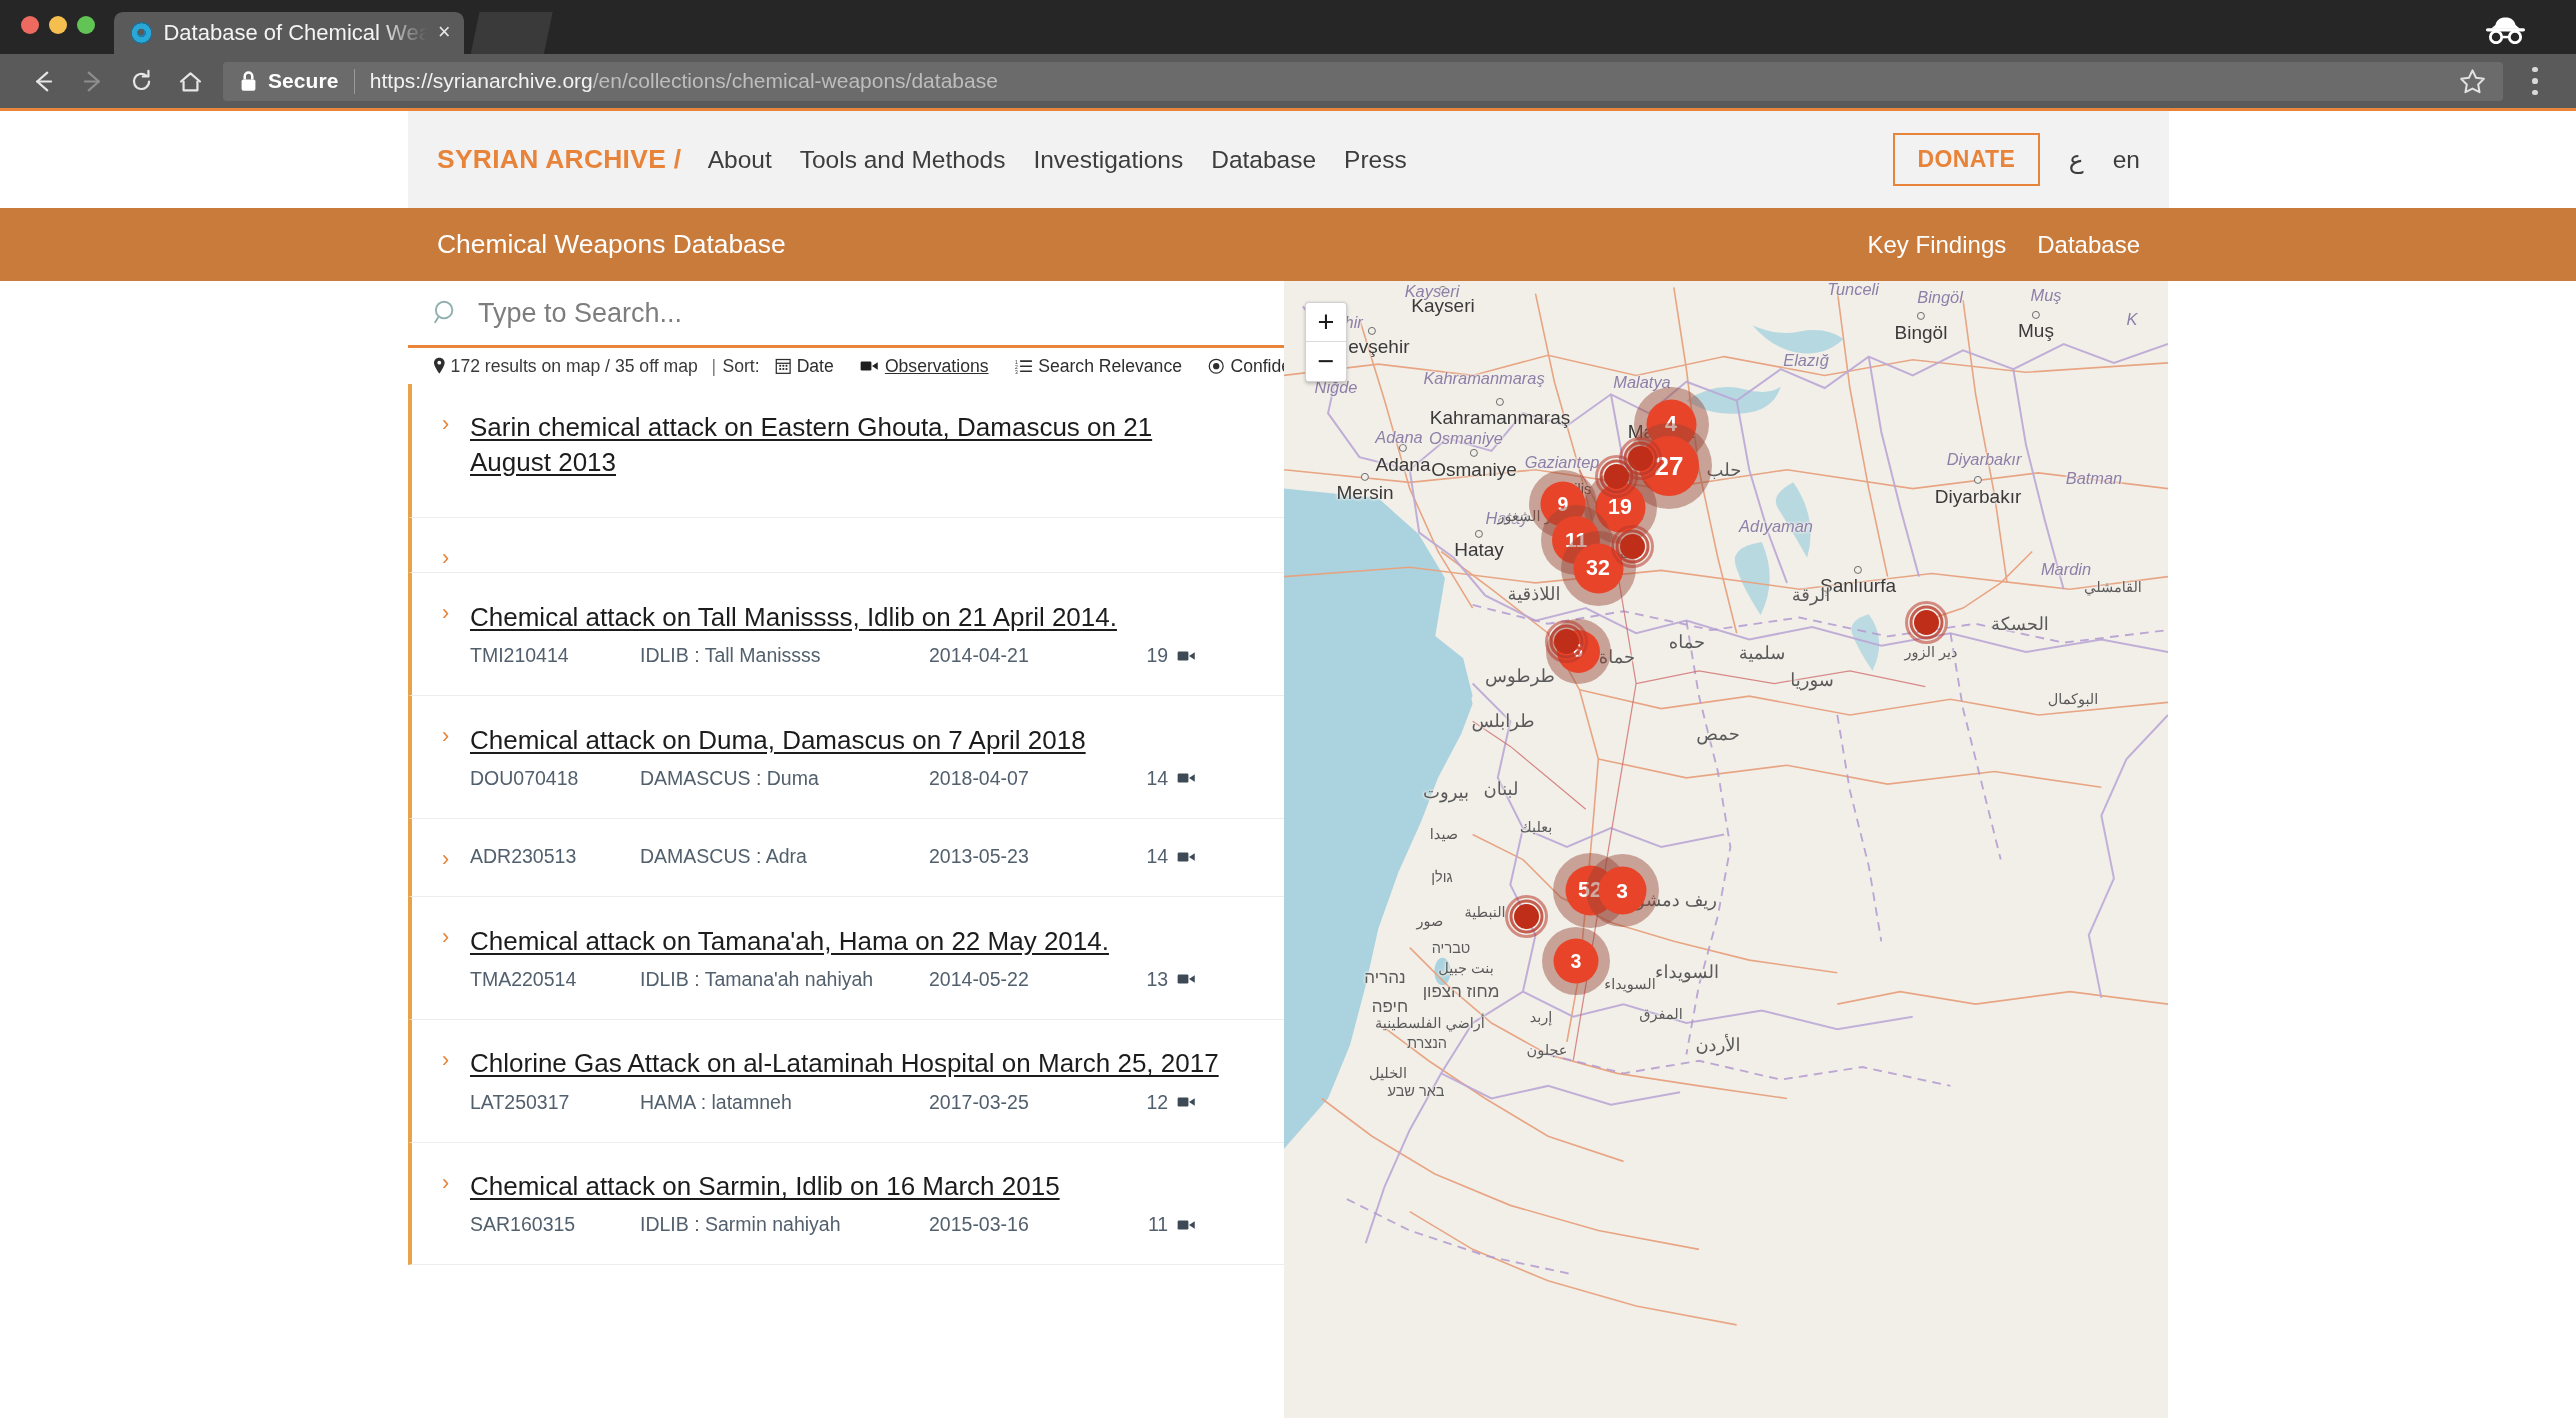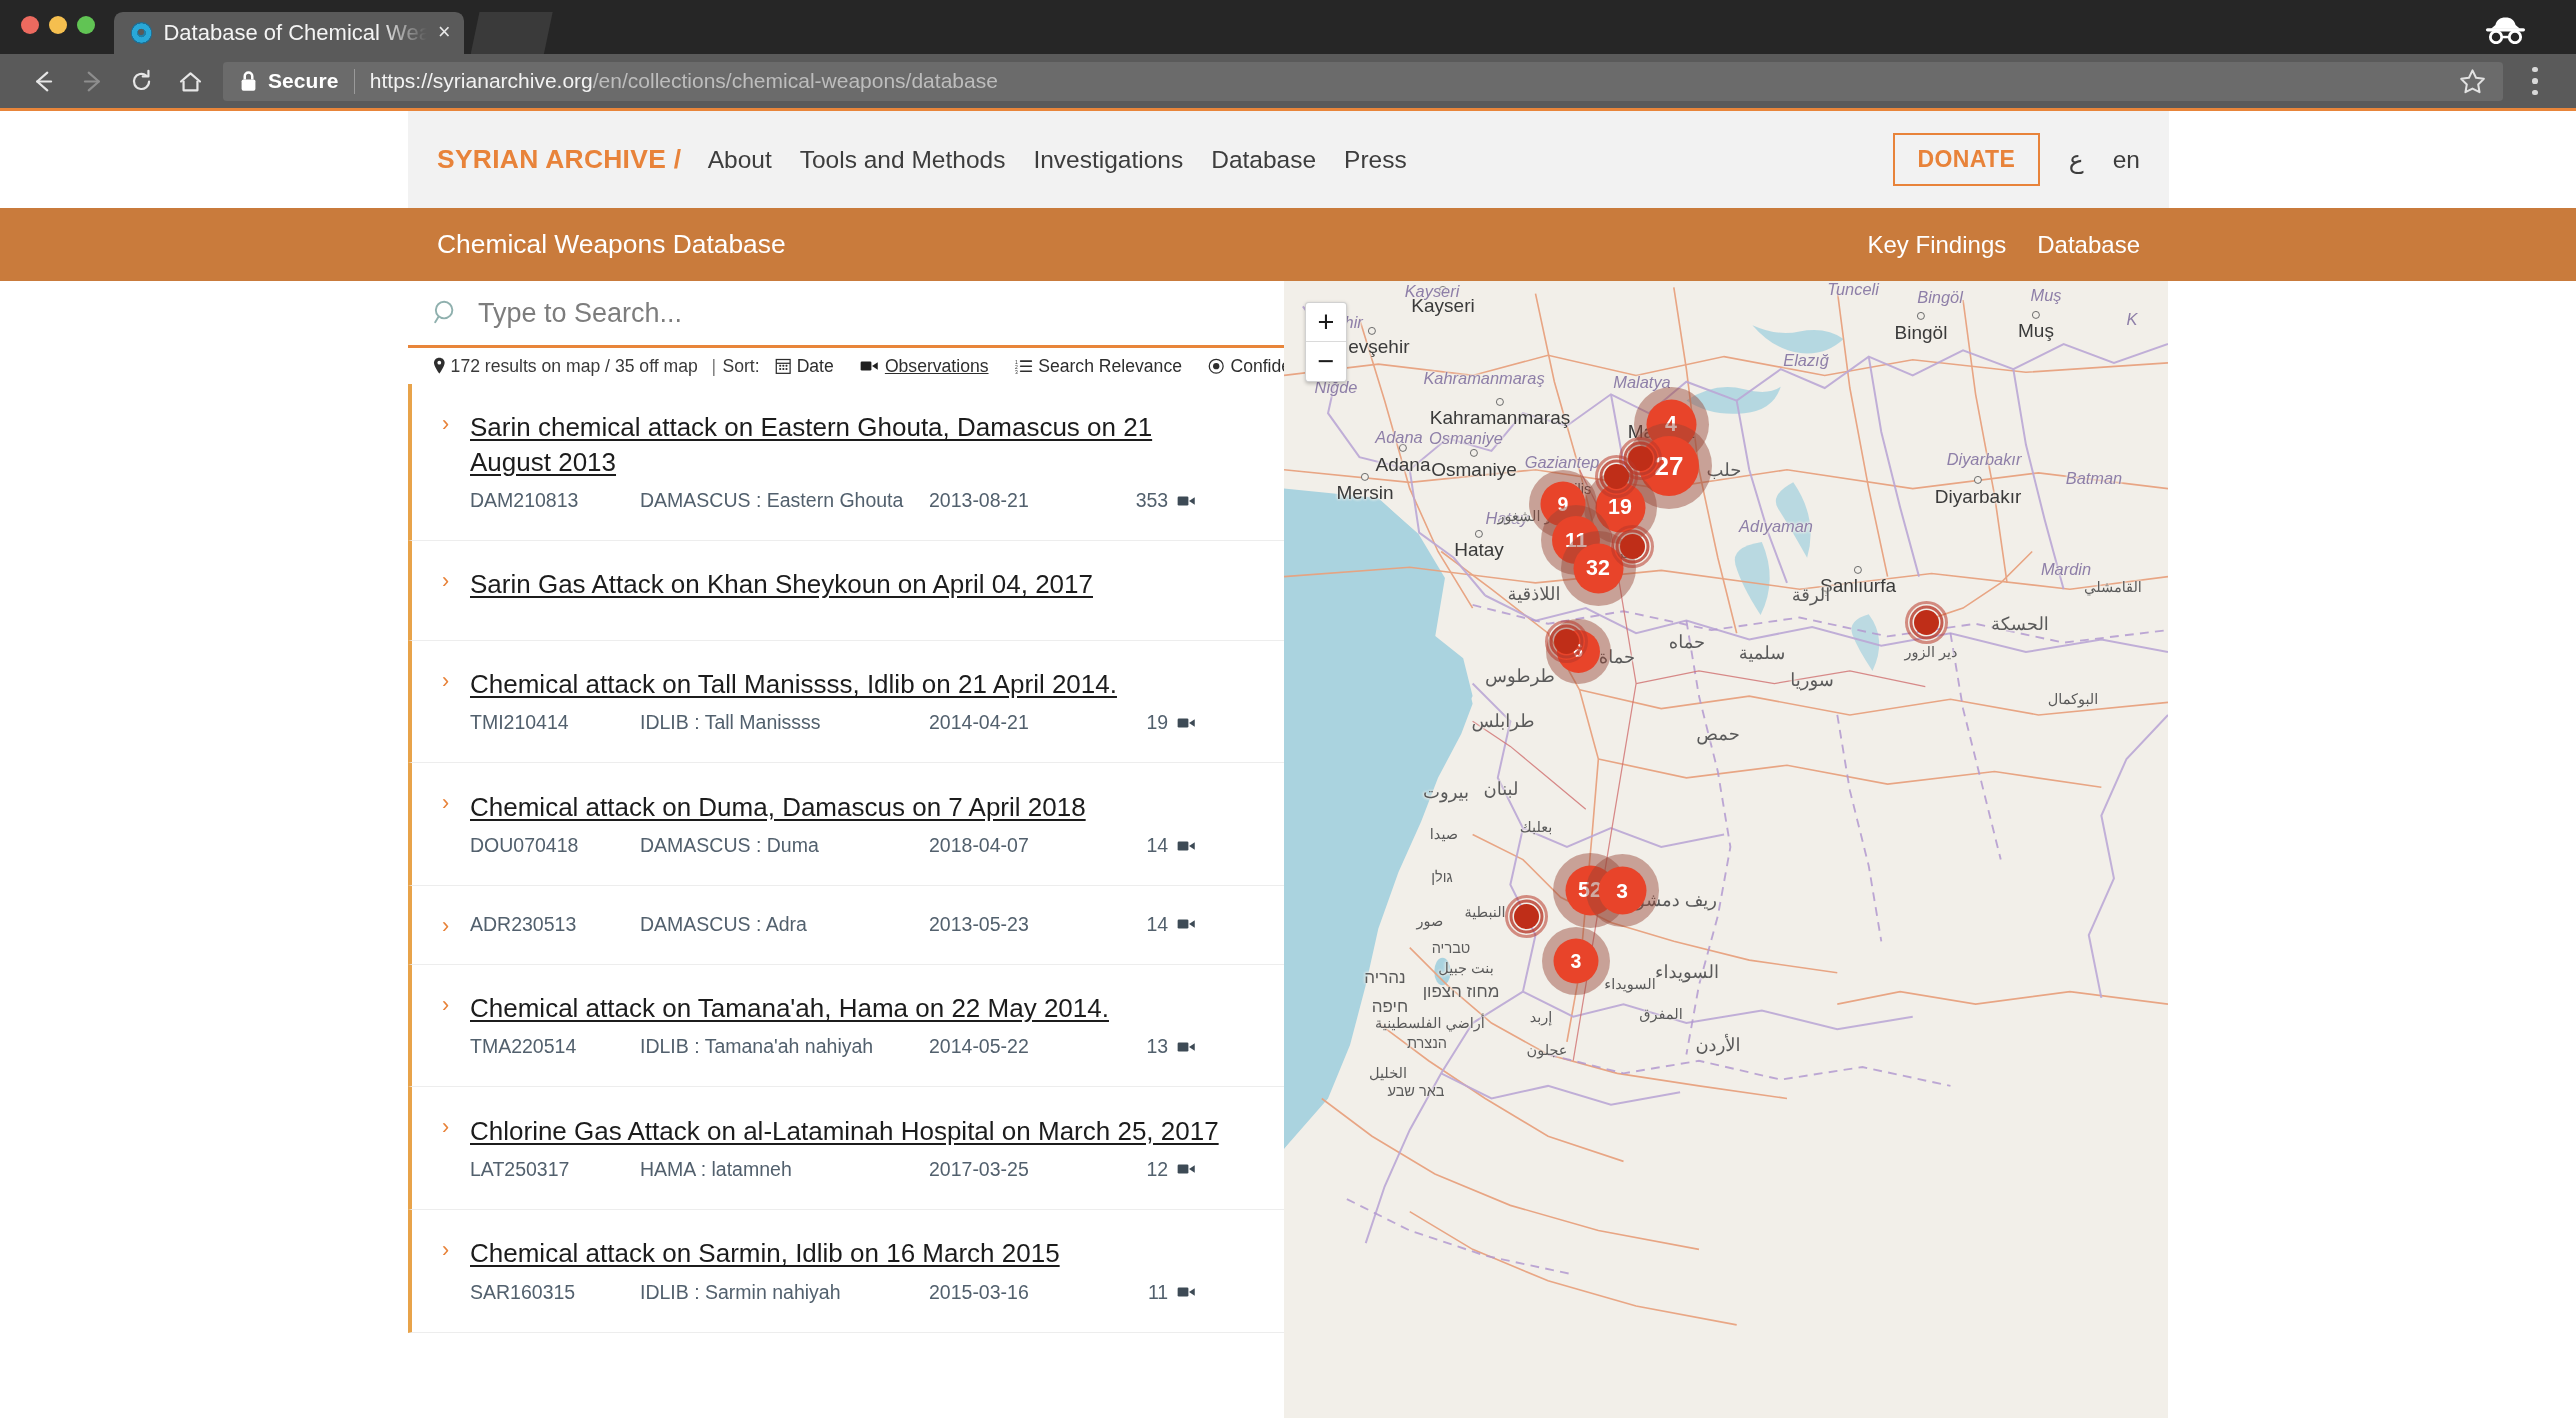--- a/index.html
+++ b/index.html
@@ -390,36 +390,23 @@
             <circle cx="13" cy="13" r="5" fill="#2e2e2e"></circle>
           </svg>
           <span class="sorttext">Confidence</span>
         </span>
       </div>
 
       <div class="results" id="results-list">
           <div class="result">
             <span class="chev">›</span>
             <div class="r-title">Sarin chemical attack on Eastern Ghouta, Damascus on 21 August 2013</div>
-            <div class="r-row">
-              <span class="r-id">DAM210813</span>
-              <span class="r-loc">DAMASCUS : Eastern Ghouta</span>
-              <span class="r-date">2013-08-21</span>
-              <span class="r-obs">
-                <span>353</span>
-                <svg width="19" height="14" viewBox="0 0 30 22">
-                  <rect x="1" y="4" width="17" height="14" rx="2" fill="#3d4a55"></rect>
-                  <path d="M19 11 L28 5 L28 17 Z" fill="#3d4a55"></path>
-                </svg>
-              </span>
-            </div>
           </div>
           <div class="result">
             <span class="chev">›</span>
-            <div class="r-title">Sarin Gas Attack on Khan Sheykoun on April 04, 2017</div>
           </div>
           <div class="result">
             <span class="chev">›</span>
             <div class="r-title">Chemical attack on Tall Manissss, Idlib on 21 April 2014.</div>
             <div class="r-row">
               <span class="r-id">TMI210414</span>
               <span class="r-loc">IDLIB : Tall Manissss</span>
               <span class="r-date">2014-04-21</span>
               <span class="r-obs">
                 <span>19</span>

